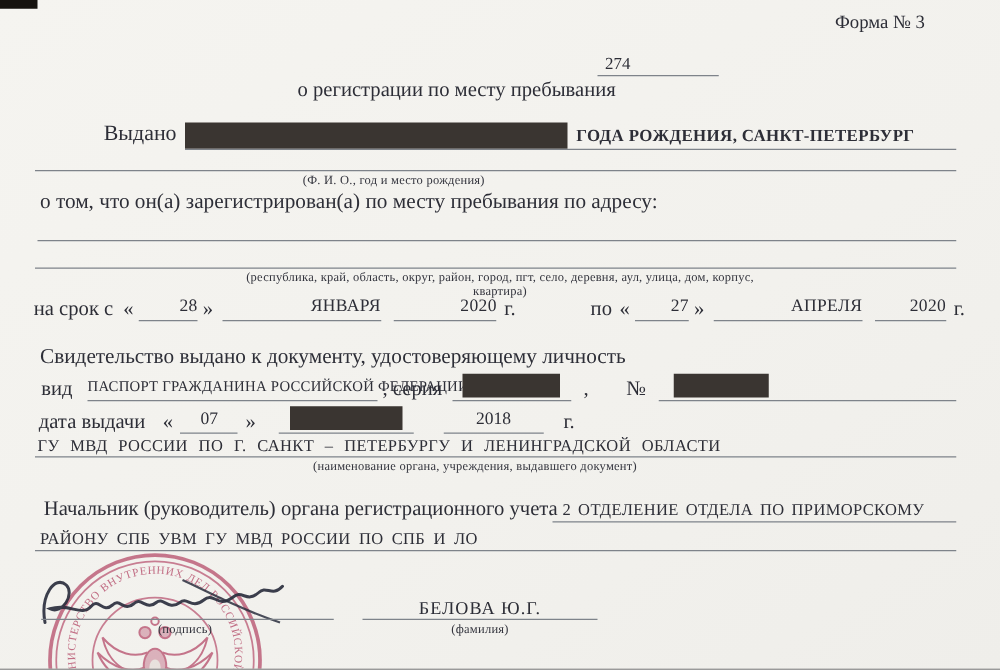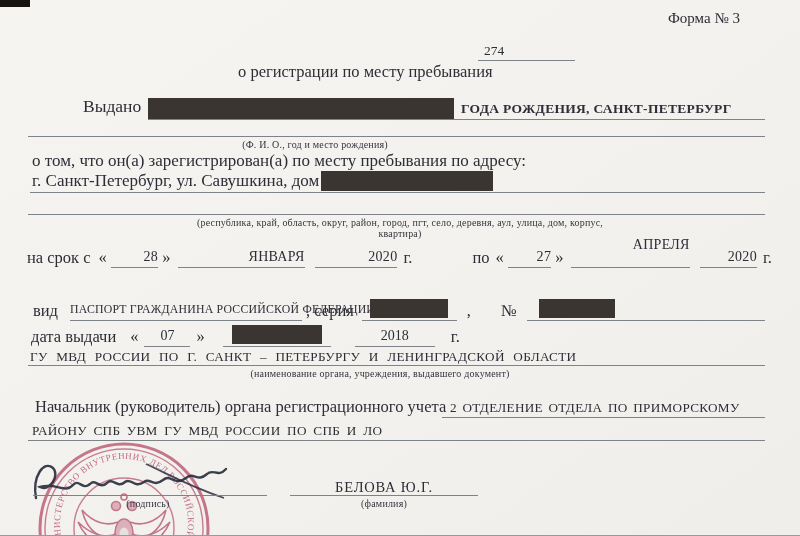--- a/index.html
+++ b/index.html
@@ -38,46 +38,43 @@
   <div class="abs main-txt" style="left:83px;top:96px;font-size:17.5px;">Выдано</div>
   <div class="abs redact" style="left:148px;top:98px;width:306px;height:21px;"></div>
   <div class="abs" style="left:461px;top:101px;font-size:13.5px;font-weight:bold;letter-spacing:0.3px;">ГОДА РОЖДЕНИЯ, САНКТ-ПЕТЕРБУРГ</div>
   <div class="rule" style="left:148px;top:119px;width:617px;"></div>
 
   <div class="rule" style="left:28px;top:136px;width:737px;"></div>
   <div class="abs caption" style="left:170px;top:139px;width:290px;">(Ф. И. О., год и место рождения)</div>
 
   <div class="abs main-txt" style="left:32px;top:151px;">о том, что он(а) зарегистрирован(а) по месту пребывания по адресу:</div>
 
-  <div class="row" style="left:32px;top:171px;width:733px;">
-    <span class="main-txt">г. Санкт-Петербург, ул. Савушкина, дом</span>
-    <span class="redact" style="display:inline-block;width:172px;height:20px;margin-left:2px;"></span>
-  </div>
   <div class="rule" style="left:30px;top:192px;width:735px;"></div>
 
   <div class="rule" style="left:28px;top:214px;width:737px;"></div>
   <div class="abs caption" style="left:185px;top:217px;width:430px;">(республика, край, область, округ, район, город, пгт, село, деревня, аул, улица, дом, корпус, квартира)</div>
 
   <div class="row" style="left:27px;top:237px;width:745px;font-size:16.5px;">
     <span style="margin-right:8px;">на срок с</span>
     <span style="margin-right:4px;">«</span>
     <span class="useg bcaps" style="width:48px;margin-right:4px;padding-bottom:2px;">28</span>
     <span style="margin-right:8px;">»</span>
     <span class="useg bcaps" style="width:128px;margin-right:10px;padding-bottom:2px;">ЯНВАРЯ</span>
     <span class="useg bcaps" style="width:84px;margin-right:6px;padding-bottom:2px;">2020</span>
     <span style="margin-right:18px;">г.</span>
     <span style="margin-right:6px;margin-left:42px;">по</span>
     <span style="margin-right:4px;">«</span>
     <span class="useg bcaps" style="width:44px;margin-right:4px;padding-bottom:2px;">27</span>
     <span style="margin-right:8px;">»</span>
-    <span class="useg bcaps" style="width:120px;margin-right:10px;padding-bottom:14px;">АПРЕЛЯ</span>
+    <span class="useg bcaps" style="width:120px;margin-right:10px;padding-bottom:2px;">АПРЕЛЯ</span>
     <span class="useg bcaps" style="width:58px;margin-right:6px;padding-bottom:2px;">2020</span>
     <span>г.</span>
   </div>
 
+  <div class="abs main-txt" style="left:32px;top:275px;">Свидетельство выдано к документу, удостоверяющему личность</div>
 
   <div class="row" style="left:33px;top:299px;width:732px;font-size:16.5px;">
     <span style="margin-right:12px;">вид</span>
     <span class="useg" style="width:232px;font-size:11.8px;padding-bottom:3px;letter-spacing:0.2px;">ПАСПОРТ ГРАЖДАНИНА РОССИЙСКОЙ ФЕДЕРАЦИИ</span>
     <span style="margin-left:4px;margin-right:8px;">, серия</span>
     <span class="useg" style="width:95px;display:inline-flex;justify-content:center;align-items:flex-end;">
       <span class="redact" style="display:inline-block;width:78px;height:19px;margin-bottom:2px;"></span>
     </span>
     <span style="margin-left:10px;margin-right:30px;">,</span>
     <span style="margin-right:10px;">№</span>

